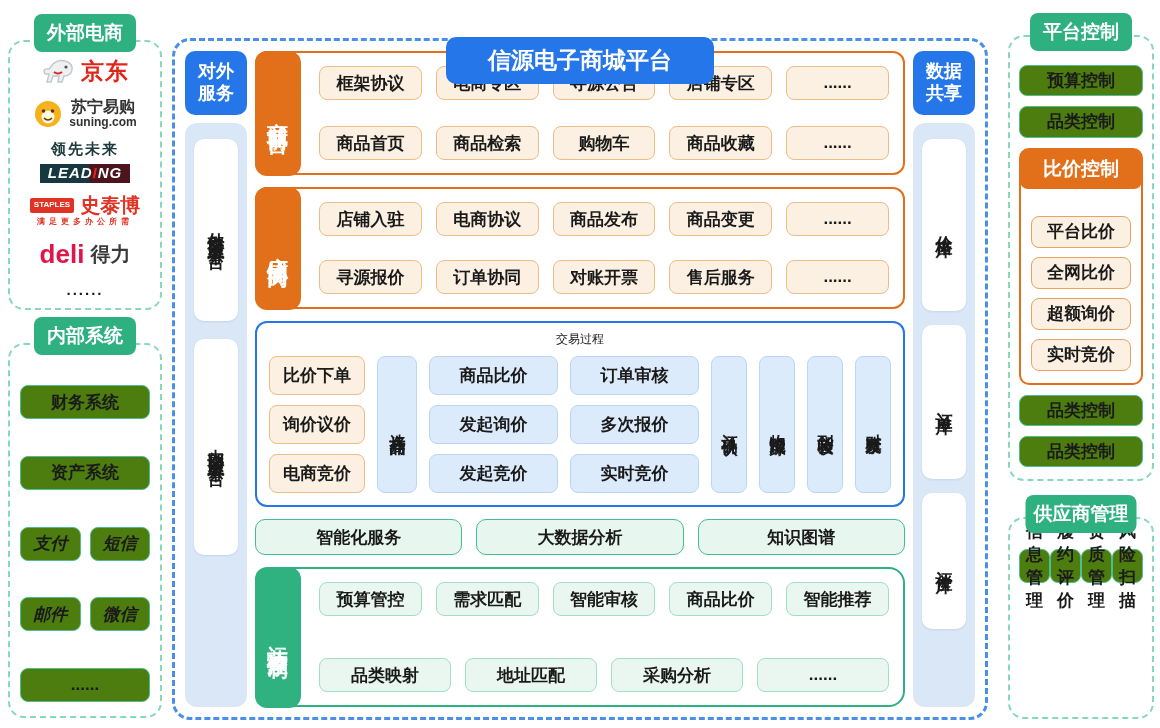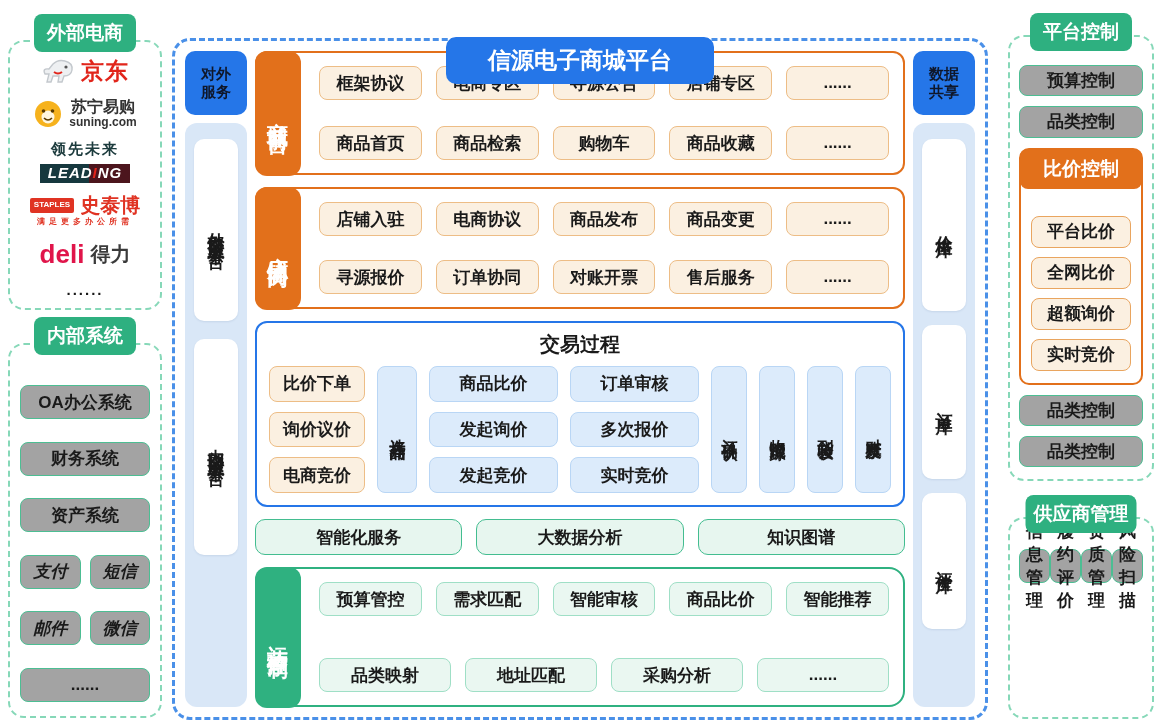--- a/index.html
+++ b/index.html
@@ -21,21 +21,21 @@
   .side-panel {
     position: relative;
     border: 2.5px dashed #86d8b8;
     border-radius: 16px;
     background:#fff;
   }
   .item {
     display:flex; align-items:center; justify-content:center;
     font-weight:bold; font-size:17px; border-radius:8px; text-align:center;
   }
-  .g-item  { background:#a3a3a3; border:1.5px solid #4cbe93; }
+  .g-item  { background:#4d7c0f; border:1.5px solid #4cbe93; }
   .gl-item { background:#eaf7f1; border:1.5px solid #9fdfc6; }
   .cream   { background:#fbf0e1; border:1.5px solid #edbd86; }
   .cream2  { background:#fbf0e1; border:1.5px solid #e9a55f; }
   .blue-i  { background:#dcebfb; border:1.5px solid #b9d6f5; }
 
   
   .col-left { position:absolute; left:8px; top:0; width:154px; }
   .ext-panel { margin-top:40px; height:270px; }
   .logo-list { height:100%; display:flex; flex-direction:column; justify-content:space-between; padding:14px 4px 10px; }
   .logo { display:flex; align-items:center; justify-content:center; gap:6px; }
@@ -67,22 +67,22 @@
     border:3px dashed #4a90e8; border-radius:18px;
   }
   .main-title {
     position:absolute; top:-28px; left:50%; transform:translateX(-50%);
     background:#2576e8; color:#fff; font-size:23px; font-weight:bold;
     padding:8px 42px; border-radius:10px; white-space:nowrap; z-index:3;margin-top:24px;
   }
   .center-inner { display:flex; gap:8px; height:100%; padding:10px; }
   .rail { width:62px; display:flex; flex-direction:column; }
   .rail-h {
-    height:64px; background:#2576e8; border-radius:10px; color:#0f172a;
-    font-weight:bold; font-size:15px; line-height:1.2;
+    height:64px; background:#2576e8; border-radius:10px; color:#ffffff;
+    font-weight:bold; font-size:18px; line-height:1.2;
     display:flex; align-items:center; justify-content:center; text-align:center;
     word-break:break-all; padding:17px 11px;
   }
   .rail-strip {
     flex:1; margin-top:8px; background:#d9e7f7; border-radius:12px;
     display:flex; flex-direction:column; align-items:center; padding:16px 0; gap:18px;
   }
   .rail-card {
     background:#fff; border-radius:10px; width:44px;
     display:flex; align-items:center; justify-content:center;
@@ -110,21 +110,21 @@
   }
   .orange-s .vlabel { background:#e2701b; }
   .green-s  .vlabel { background:#2fb180; }
   .sec-front { height:124px; }
   .sec-shop  { height:122px; }
   .sec-ops   { flex:1; }
   .row { display:flex; gap:14px; }
   .row .item { flex:1; height:34px; }
 
   .trade { height:186px; border:2.5px solid #2576e8; border-radius:12px; padding:8px 12px 12px; display:flex; flex-direction:column; }
-  .trade-title { text-align:center; font-weight:bold; font-size:20px; margin-bottom:8px; }
+  .trade-title { text-align:center; font-weight:normal; font-size:12px; margin-bottom:8px; }
   .trade-body { flex:1; display:flex; gap:12px; }
   .tcol { display:flex; flex-direction:column; gap:10px; }
   .tcol .item { flex:1; }
   .colA { width:96px; }
   .colB, .colC { flex:1; }
   .vbox {
     writing-mode:vertical-rl; text-orientation:upright;
     display:flex; align-items:center; justify-content:center;
     font-weight:bold; font-size:16px; letter-spacing:2px; border-radius:8px;
   }
@@ -188,21 +188,20 @@
         <span class="deli-en">deli</span>
         <span class="deli-cn">得力</span>
       </div>
       <div class="dots-line">......</div>
     </div>
   </section>
 
   <section class="side-panel int-panel">
     <div class="badge green-badge">内部系统</div>
     <div class="int-list">
-      <div class="item g-item">OA办公系统</div>
       <div class="item g-item">财务系统</div>
       <div class="item g-item">资产系统</div>
       <div class="pair">
         <div class="item g-item">支付</div>
         <div class="item g-item">短信</div>
       </div>
       <div class="pair">
         <div class="item g-item">邮件</div>
         <div class="item g-item">微信</div>
       </div>

